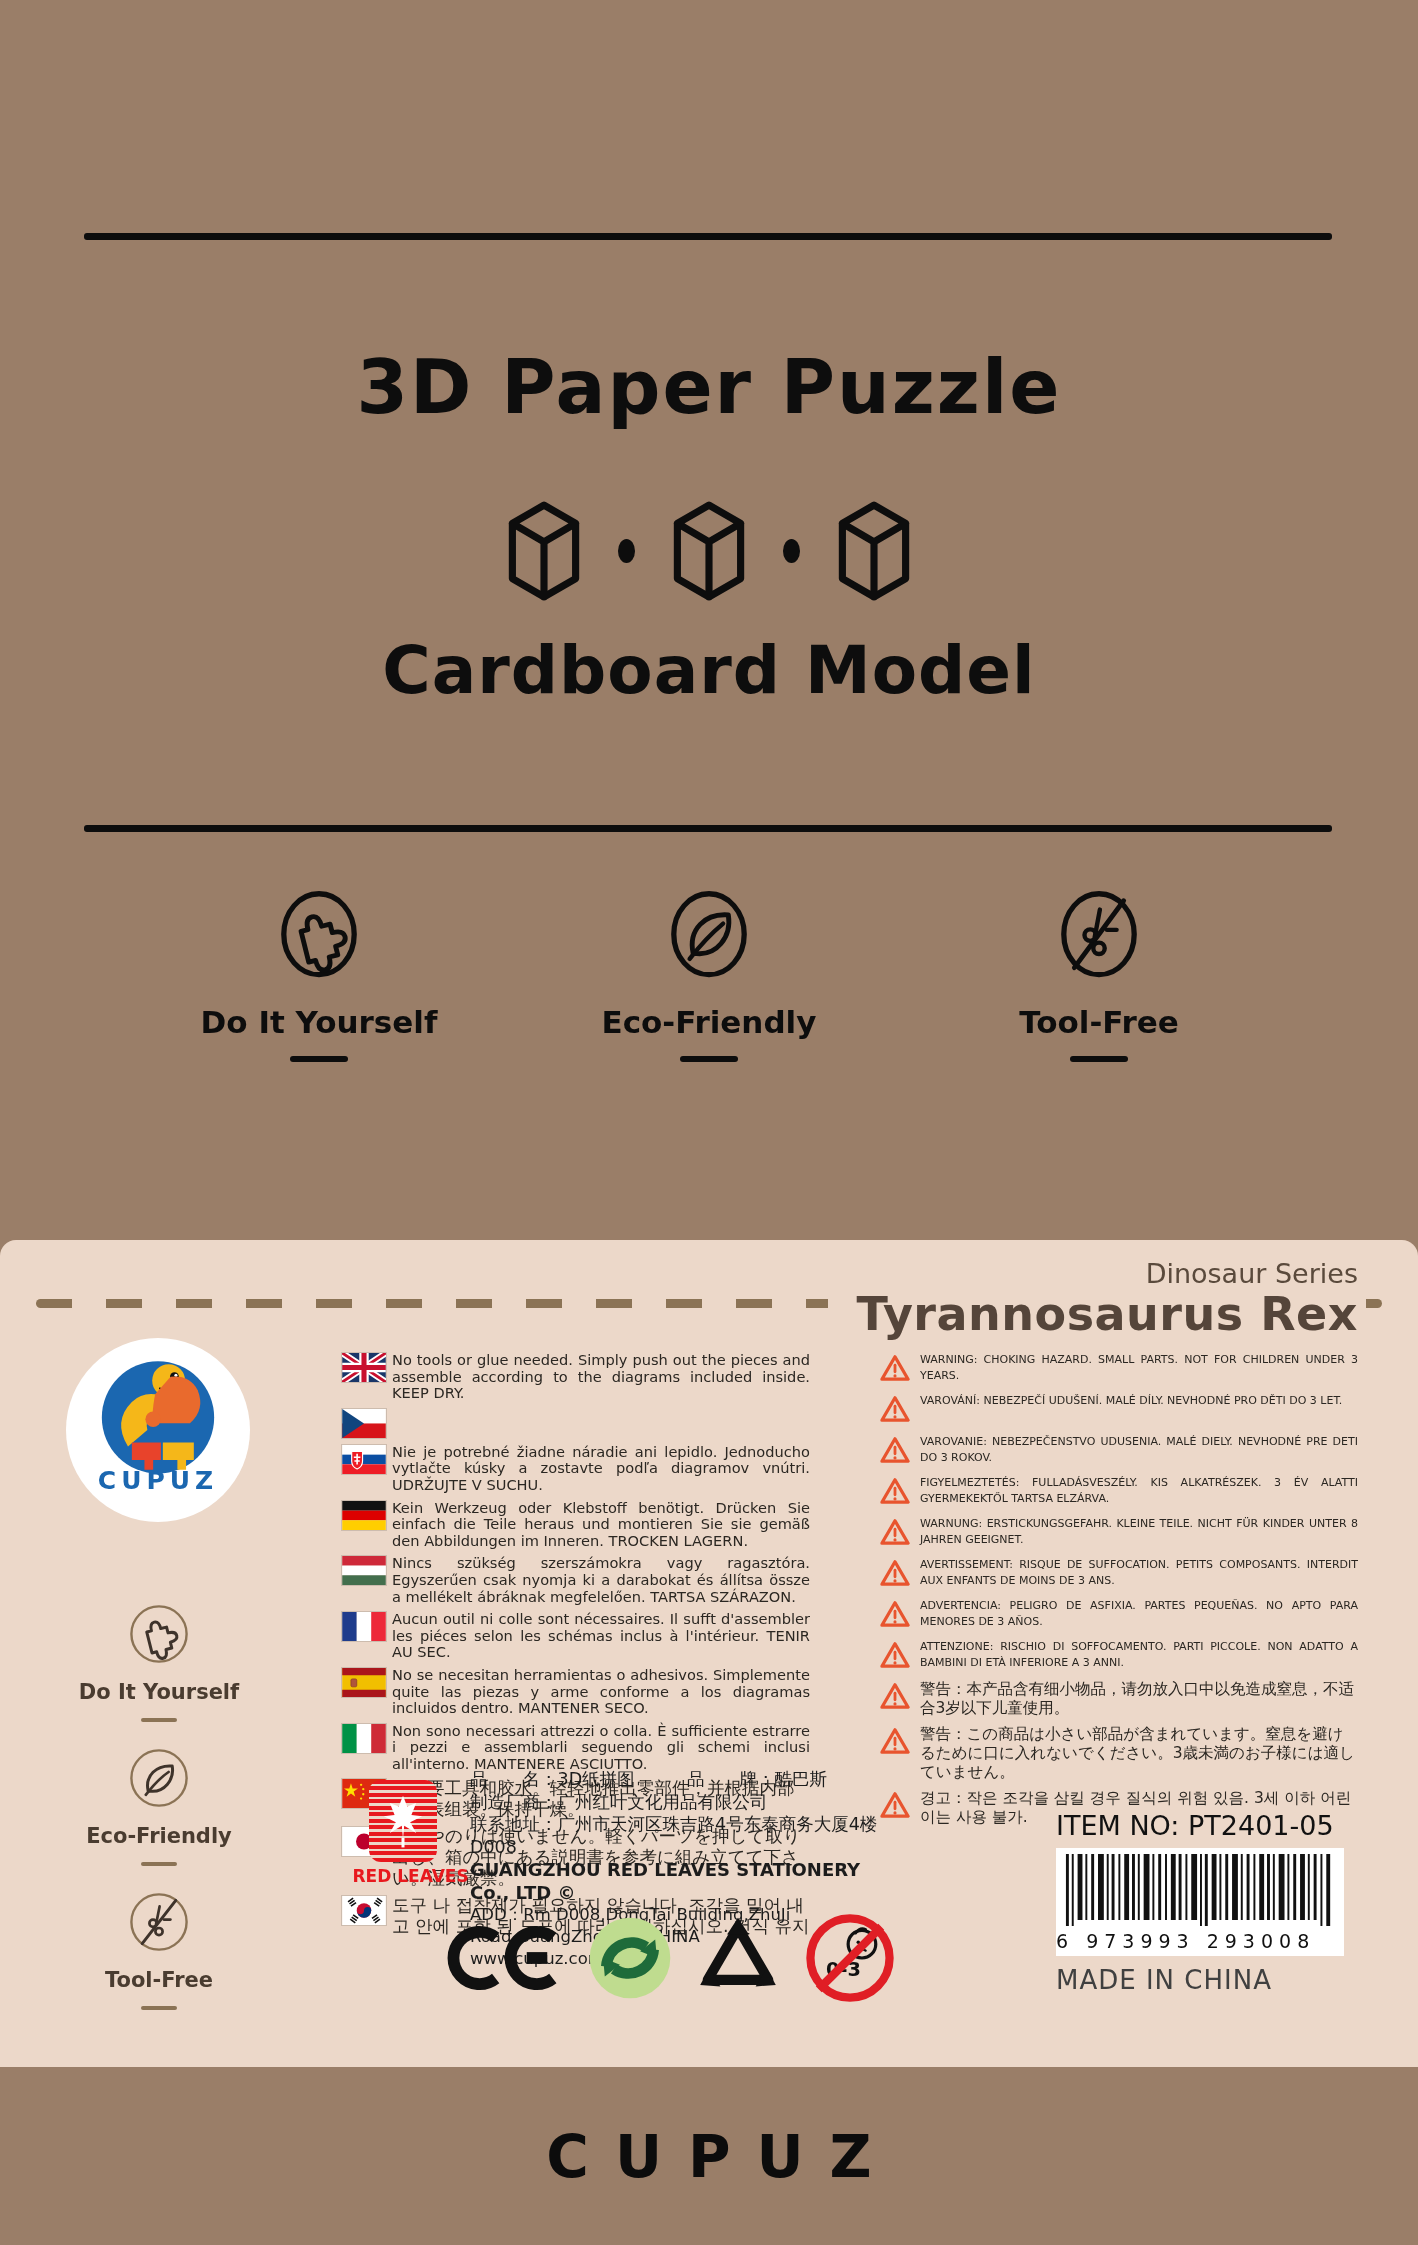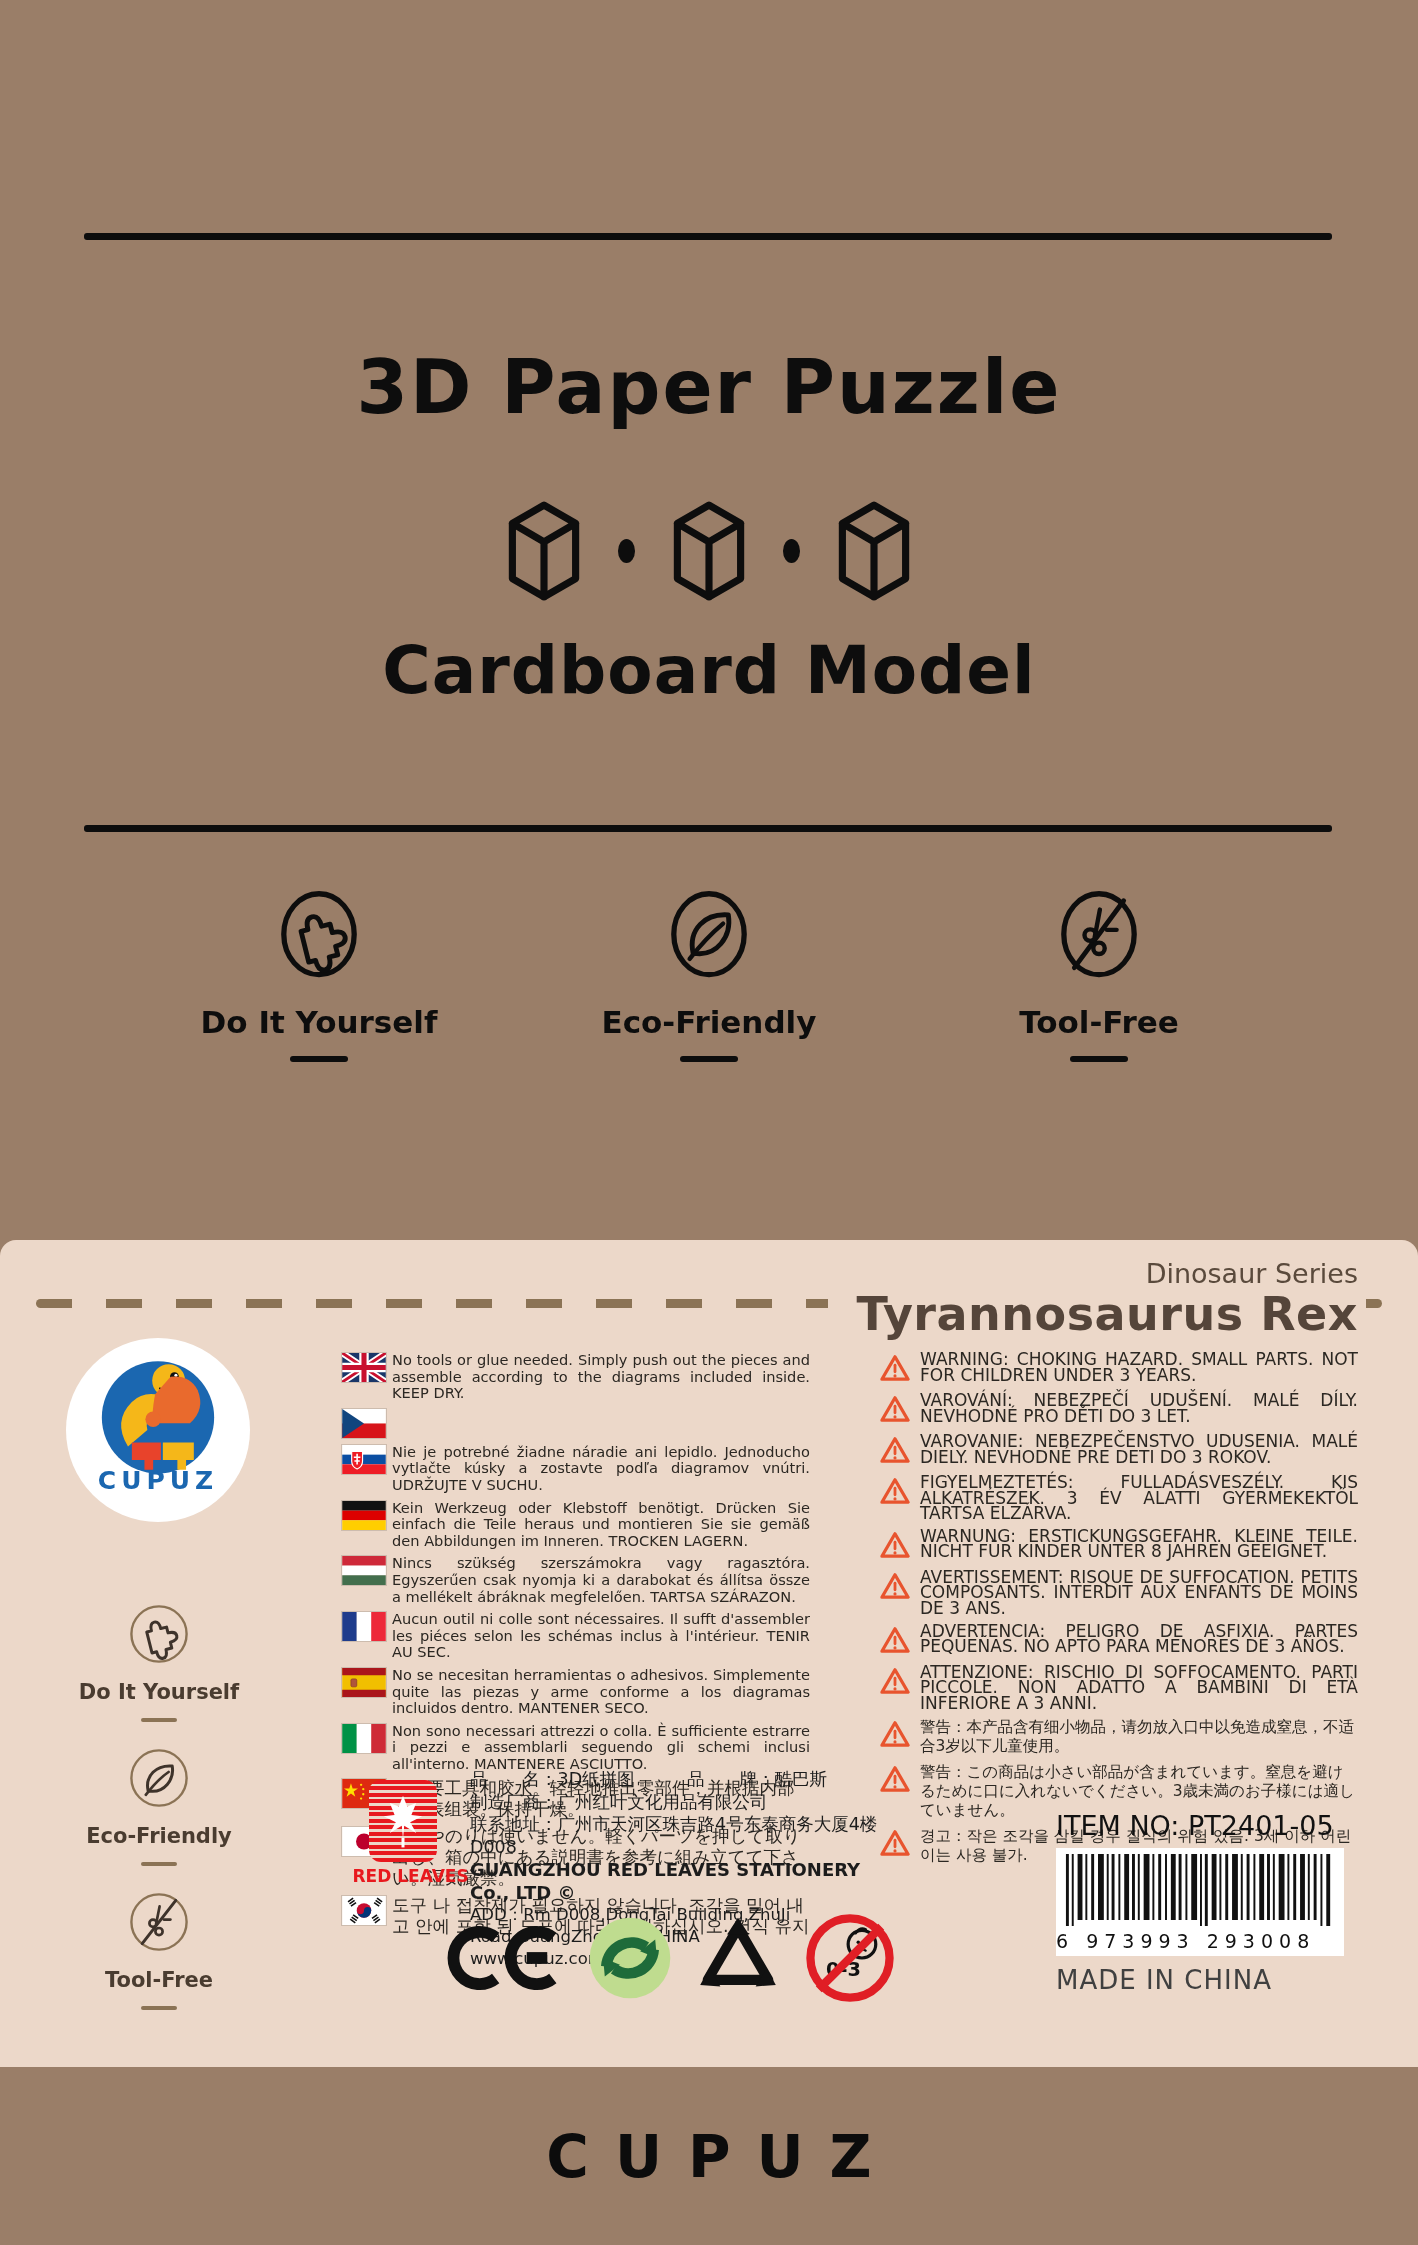--- a/index.html
+++ b/index.html
@@ -38,21 +38,21 @@
   .instructions{position:absolute;left:342px;top:112px;width:468px;}
   .inst-row{display:flex;gap:6px;margin-bottom:6px;}
   .flag{flex:0 0 44px;padding-top:1px;}
   .flag svg{width:44px;height:29px;outline:1px solid #cdbcae;display:block;}
   .inst-text{font-size:14.6px;line-height:16.6px;color:#2b2722;text-align:justify;}
   .inst-text.cjk{font-size:17.5px;line-height:21px;text-align:left;}
   
   .warnings{position:absolute;left:880px;top:112px;width:478px;}
   .warn-row{display:flex;gap:10px;margin-bottom:7px;}
   .warn-icon{flex:0 0 30px;padding-top:2px;}
-  .warn-text{font-size:17px;line-height:15.6px;color:#2b2722;text-align:justify;}
+  .warn-text{font-size:11px;line-height:15.6px;color:#2b2722;text-align:justify;}
   .warn-text.cjk{font-size:15.5px;line-height:19px;text-align:left;}
   
   .maker{position:absolute;left:470px;top:528px;width:430px;color:#1c1c1c;}
   .maker .zh{font-size:17.5px;line-height:22.5px;}
   .maker .enb{font-size:18px;line-height:23px;font-weight:bold;}
   .maker .en{font-size:16.5px;line-height:22px;}
   .redleaves{position:absolute;left:348px;top:540px;width:110px;text-align:center;}
   .rl-square{width:68px;height:82px;margin:0 auto;border-radius:12px;position:relative;
              background:repeating-linear-gradient(180deg,#E8191E 0 4px,#ECD8C9 4px 6.5px);}
   .rl-square svg{position:absolute;left:4px;top:6px;}

